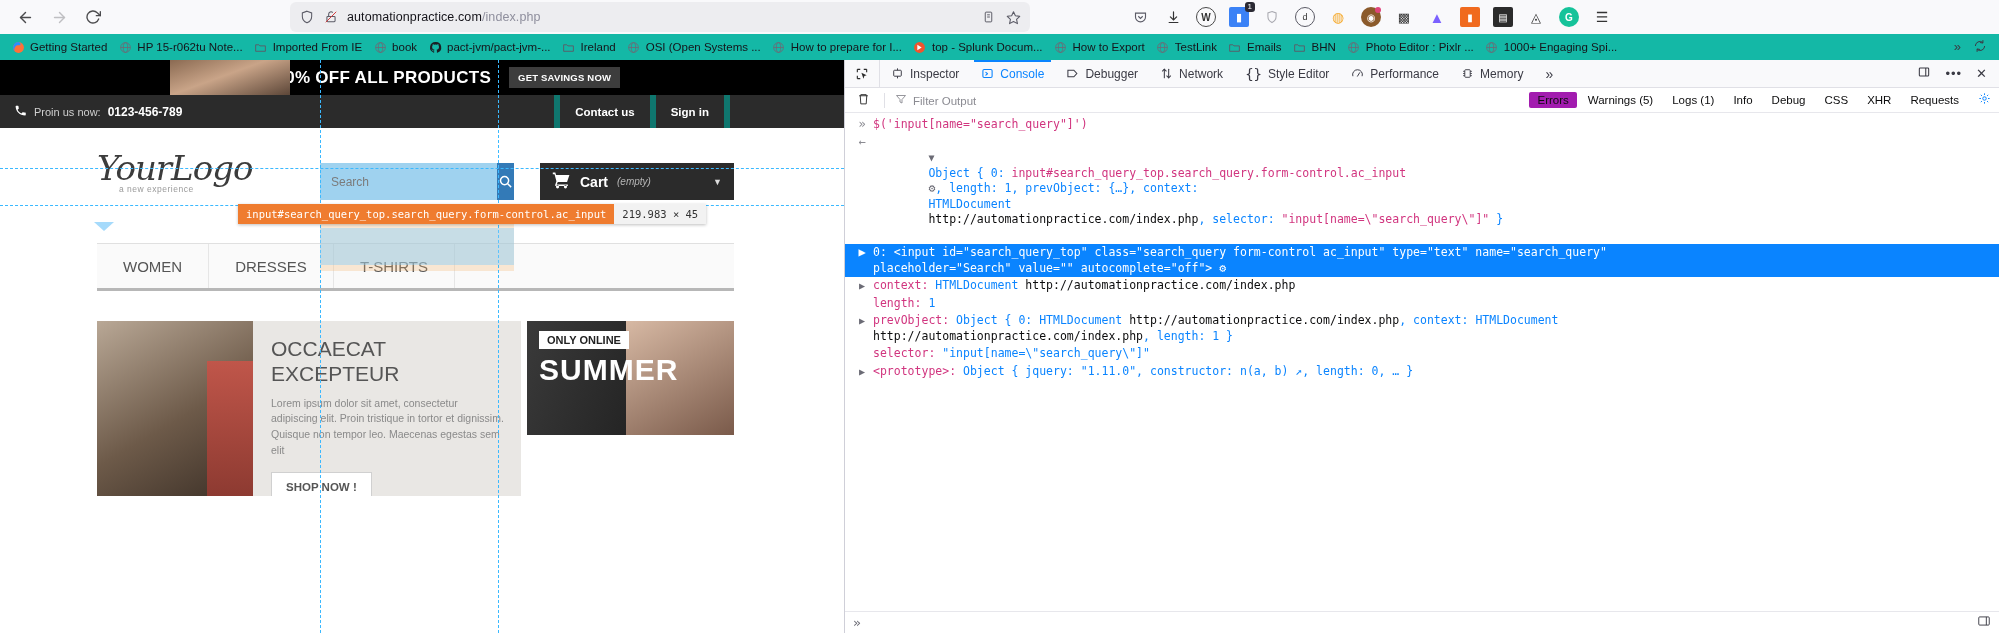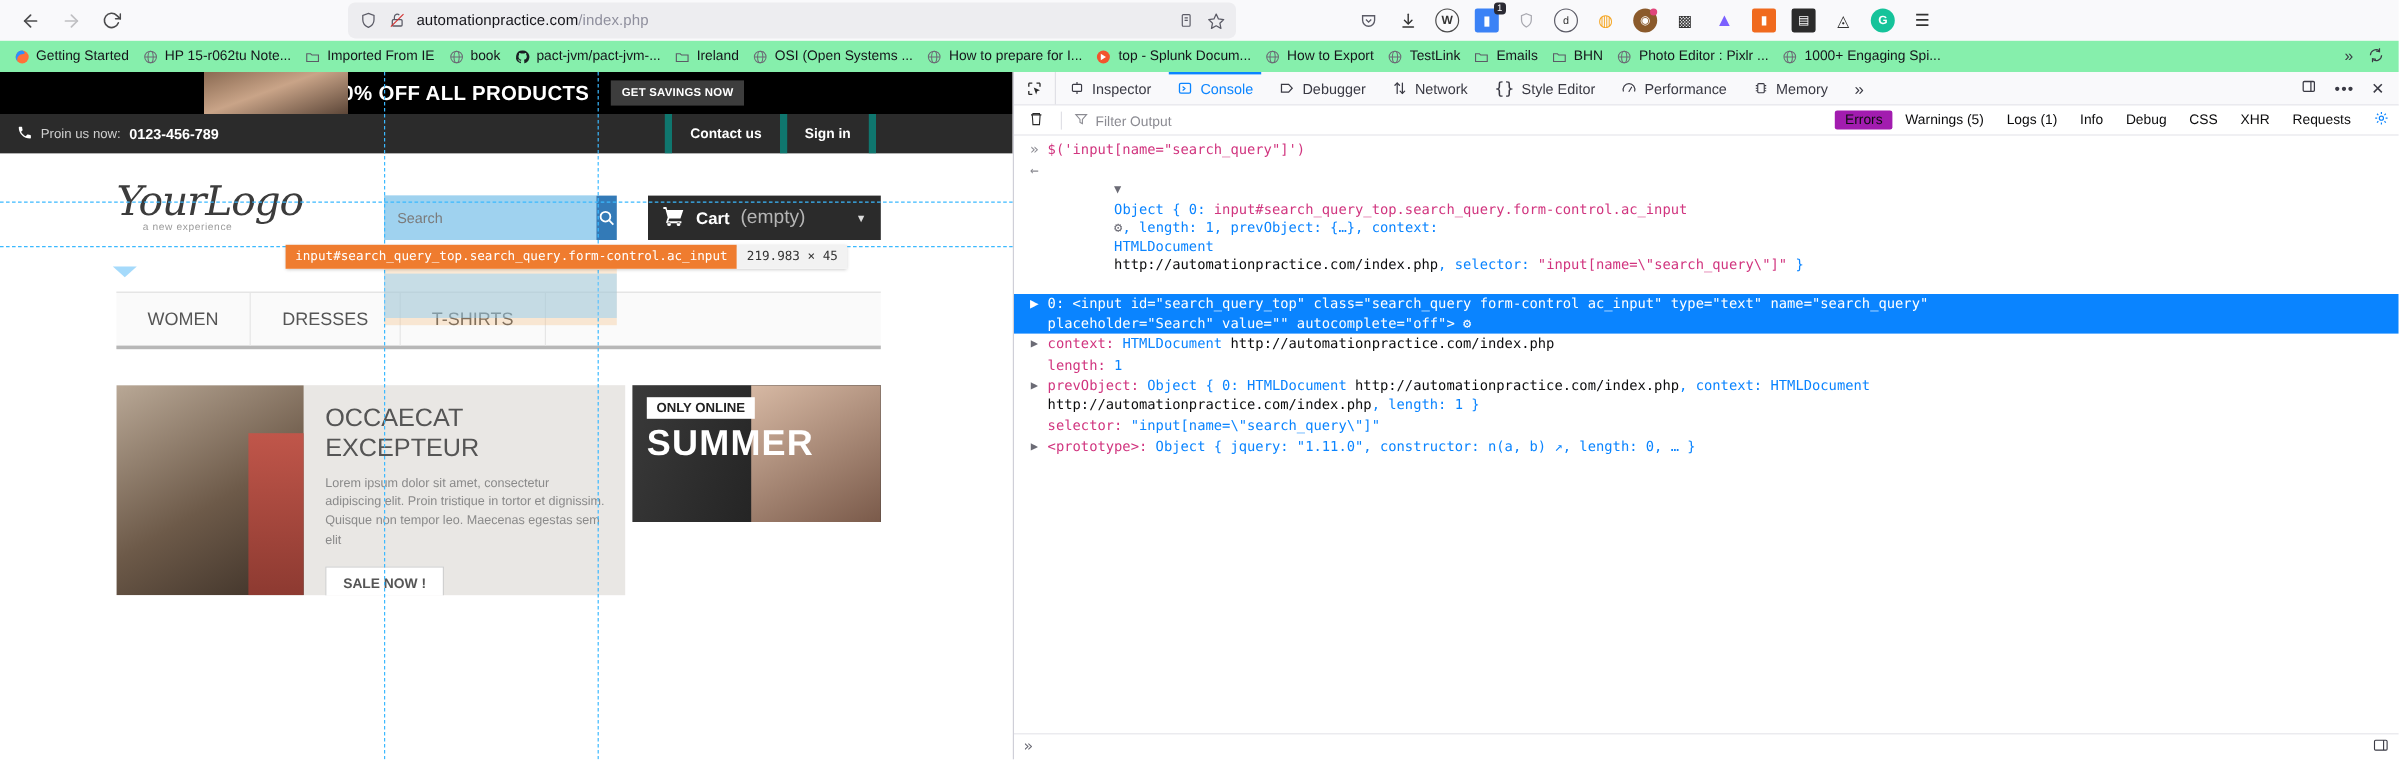--- a/index.html
+++ b/index.html
@@ -37,21 +37,21 @@
     position: relative;
   }
   .tb-badge {
     position: absolute; top: -5px; right: -6px; background: #2b2a33; color: #fff;
     font-size: 8px; border-radius: 3px; padding: 0 3px; line-height: 10px;
   }
 
   
   #bookmarks-bar {
     height: 26px; display: flex; align-items: center; padding: 0 6px; gap: 1px;
-    font-size: 11.5px; color: #15141a; background: #86efac;
+    font-size: 11.5px; color: #15141a; background: #14b8a6;
   }
   .bm { display: flex; align-items: center; gap: 5px; padding: 2px 5px; border-radius: 4px; white-space: nowrap; }
   .bm-ico { width: 14px; height: 14px; flex: 0 0 auto; display: flex; align-items: center; justify-content: center; font-size: 11px; }
   .globe { color: #6b6b75; }
   .folder { color: #5b5b66; }
   #bm-overflow { margin-left: auto; display: flex; gap: 12px; padding-right: 6px; color: #3a3a44; font-size: 13px; }
 
   
   #page-viewport {
     position: absolute; left: 0; top: 60px; width: 844px; height: 573px;
@@ -104,21 +104,21 @@
     width: 44px; background: #337ab7; color: #fff; display: flex;
     align-items: center; justify-content: center; font-size: 15px;
   }
 
   #cart-box {
     position: absolute; left: 540px; top: 35px; width: 194px; height: 37px;
     background: #2b2b2b; color: #fff; display: flex; align-items: center;
     padding: 0 12px; gap: 9px; font-size: 14px;
   }
   #cart-label { font-weight: bold; }
-  #cart-empty { color: #b5b5b5; font-size: 16px; }
+  #cart-empty { color: #b5b5b5; font-size: 10px; font-style: italic; }
   #cart-caret { margin-left: auto; font-size: 9px; color: #ddd; }
 
   #menu-bar {
     position: absolute; left: 97px; top: 183px; width: 637px; height: 48px;
     border-top: 1px solid #e0e0e0; border-bottom: 3px solid #b7b7b7; background: #fafafa; display: flex;
   }
   .menu-item {
     display: flex; align-items: center; padding: 0 26px; font-size: 15px;
     color: #555; border-right: 1px solid #e6e6e6;
   }
@@ -537,21 +537,21 @@
 
   <div id="slider-area">
     <div id="slider-main">
       <div id="slider-photo"></div>
       <div id="slider-text">
         <div id="slider-title">
           <div>OCCAECAT</div>
           <div>EXCEPTEUR</div>
         </div>
         <div id="slider-body">Lorem ipsum dolor sit amet, consectetur adipiscing elit. Proin tristique in tortor et dignissim. Quisque non tempor leo. Maecenas egestas sem elit</div>
-        <div id="shop-btn">SALE NOW !</div>
+        <div id="shop-btn">SHOP NOW !</div>
       </div>
     </div>
     <div id="slider-side">
       <div class="side-banner" id="banner2">
         <div class="faces"></div>
         <div class="bn-content">
           <span class="bn-only">ONLY ONLINE</span>
           <div class="bn-summer">SUMMER</div>
         </div>
       </div>

